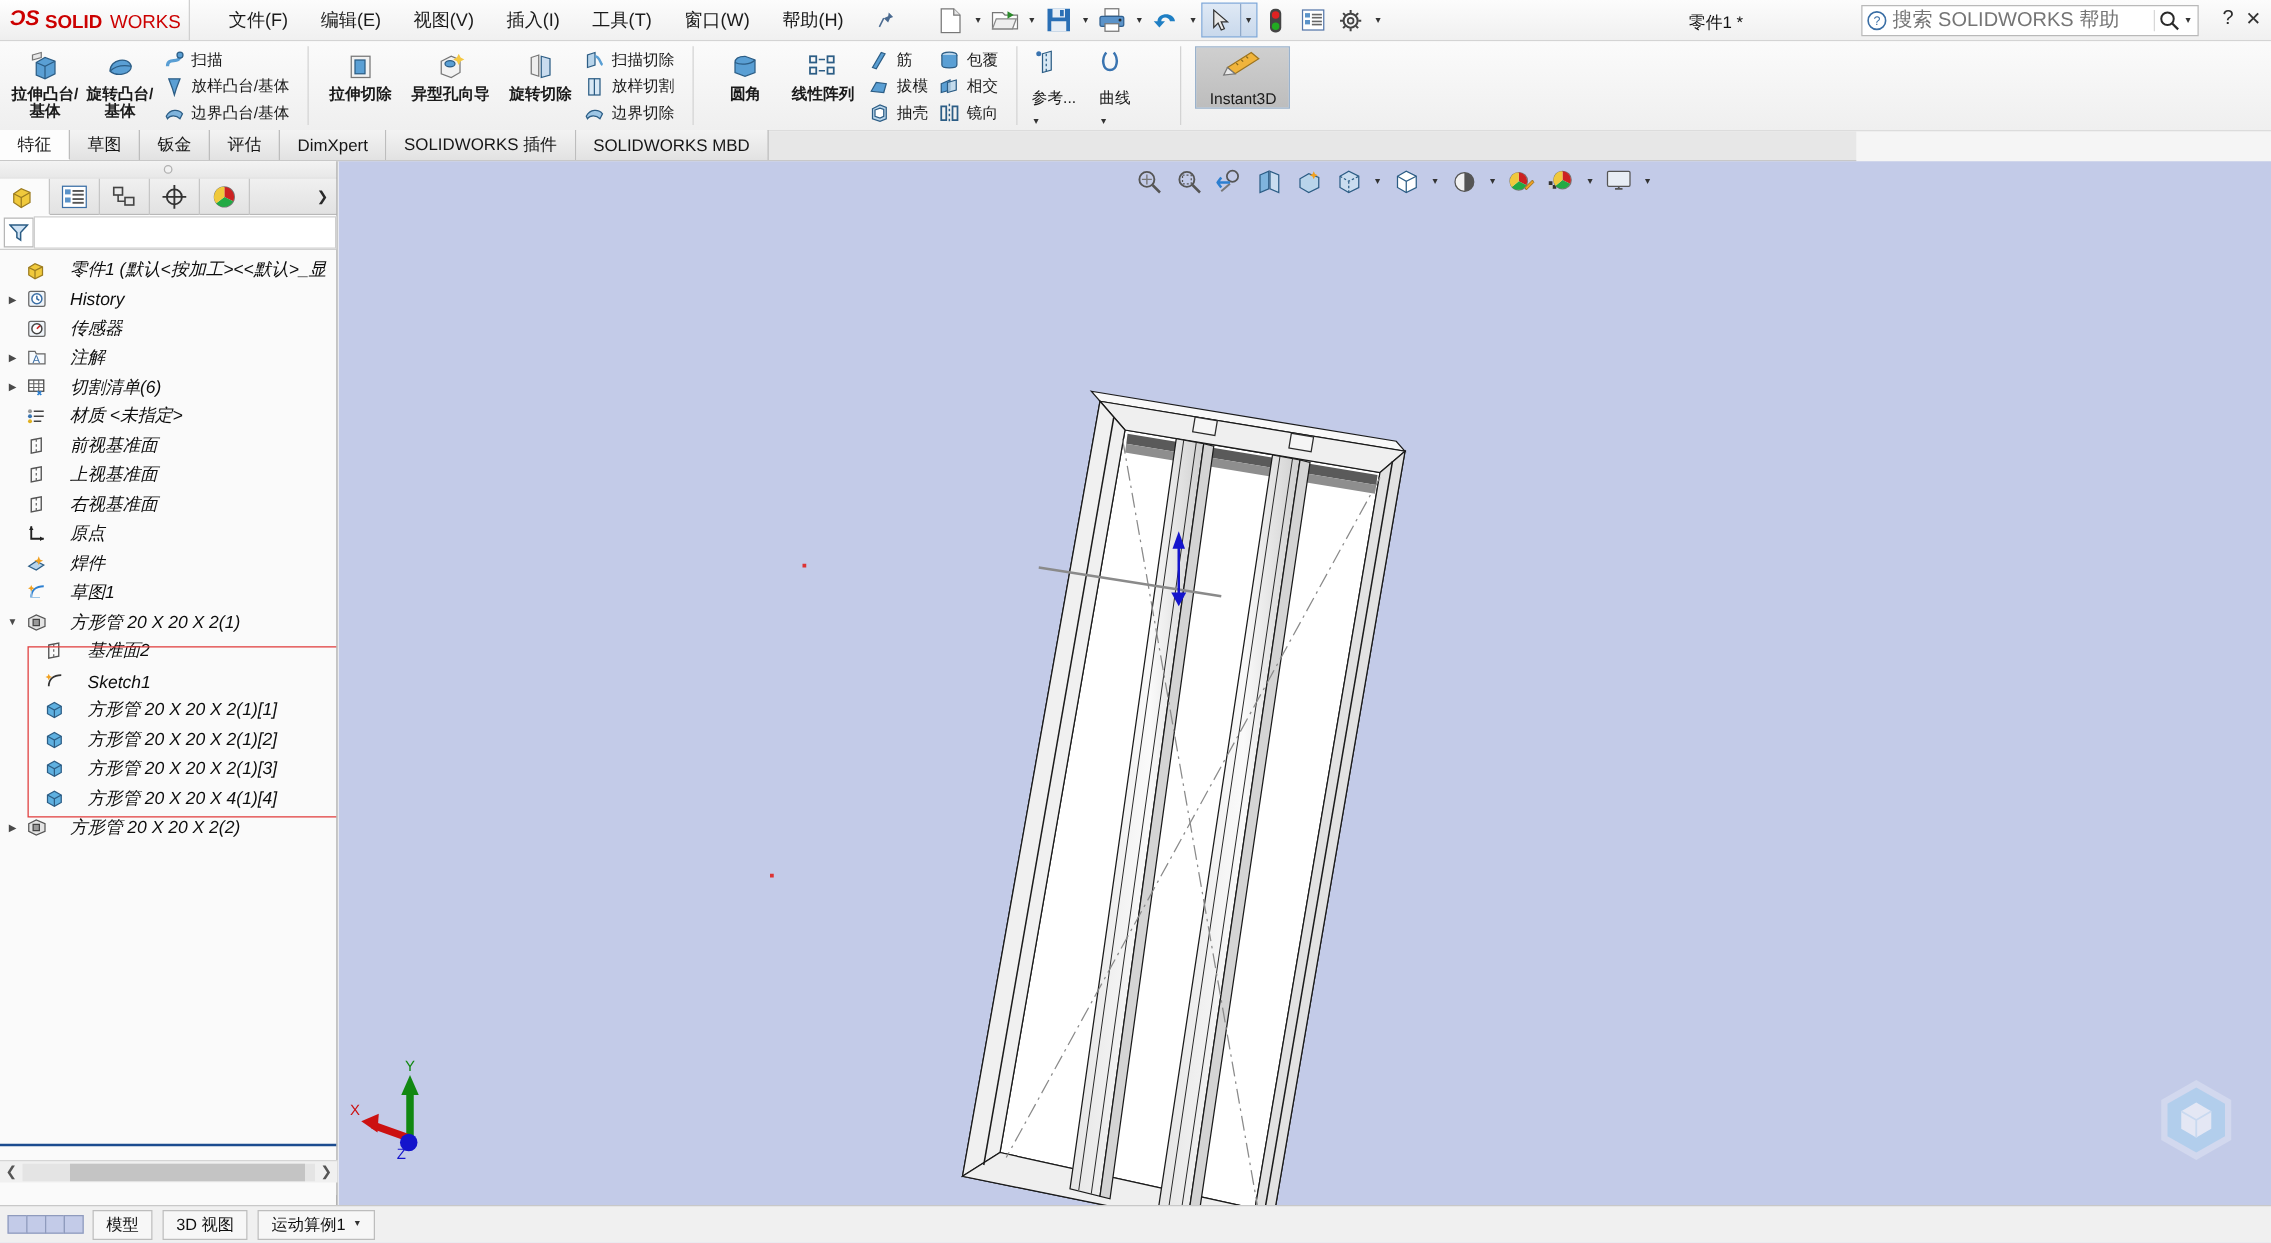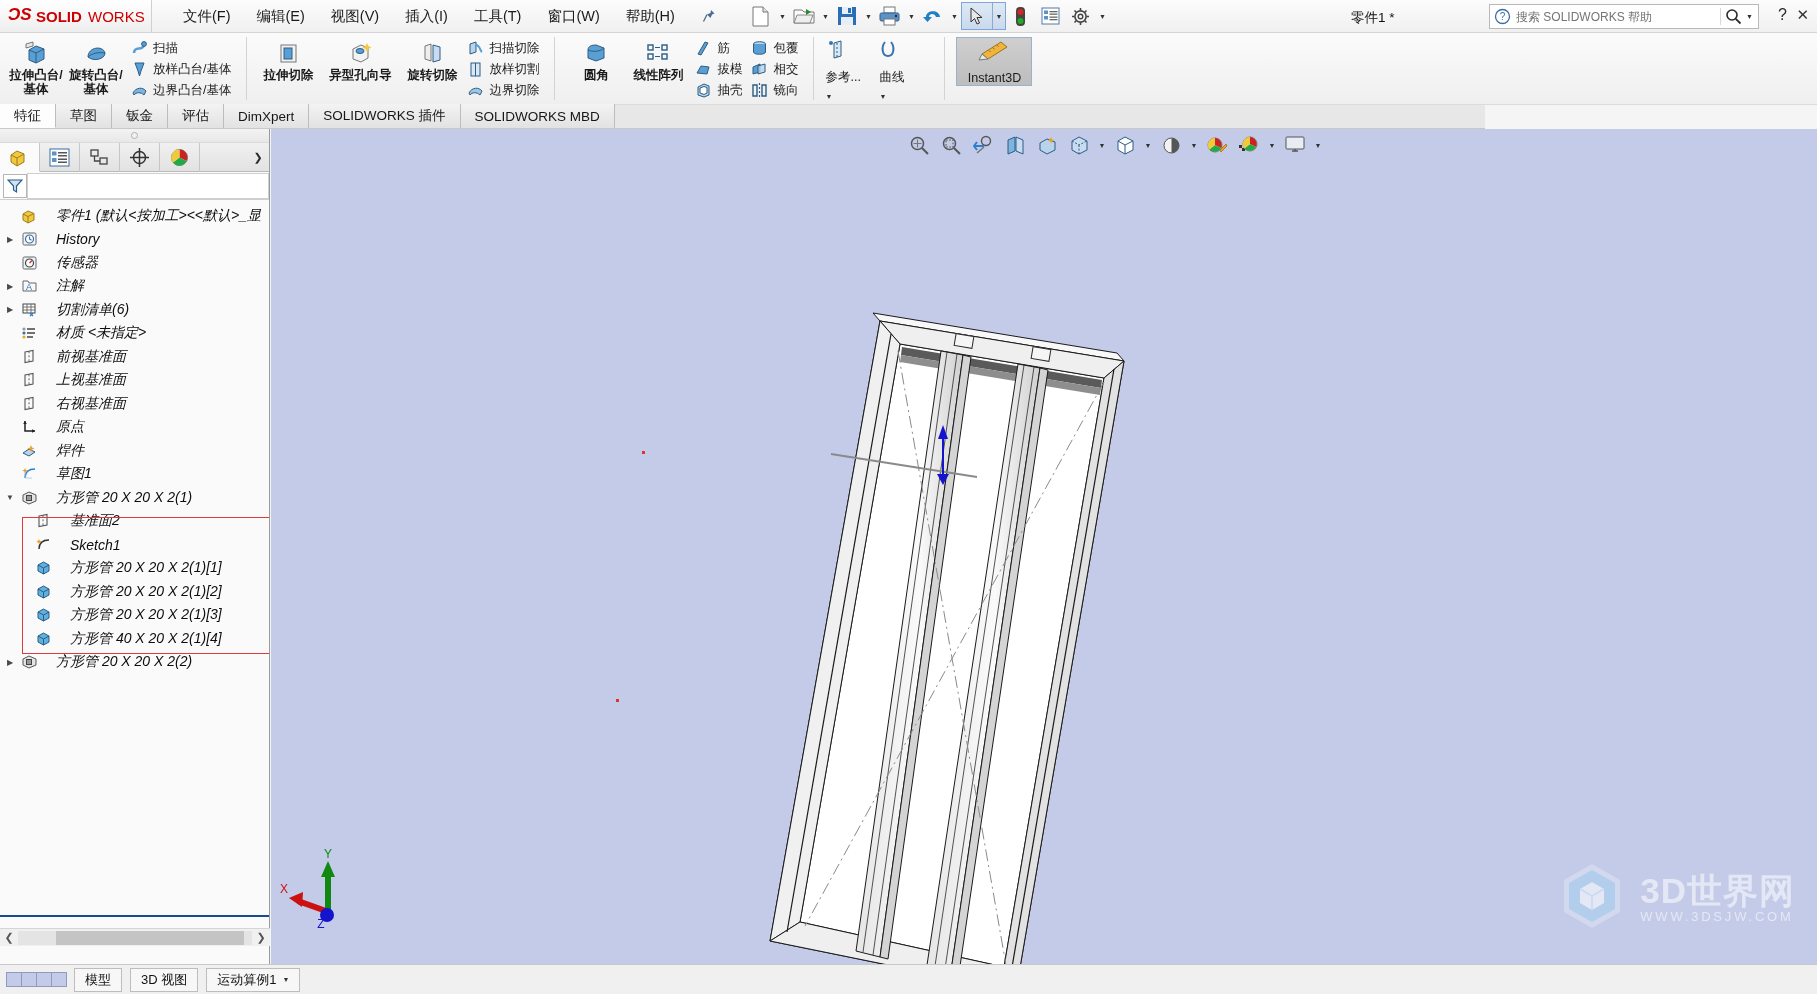--- a/index.html
+++ b/index.html
@@ -63,21 +63,21 @@
     position: absolute; right: 58px; top: 4px;
     width: 270px; height: 25px;
     border: 1px solid #b9b9b9; background: #fff;
     display: flex; align-items: center;
   }
   .help-q {
     width: 24px; height: 23px; display:flex; align-items:center; justify-content:center;
   }
   .help-input {
     flex: 1; border: 0; outline: 0;
-    font-size: 12px; color: #be185d;
+    font-size: 16px; color: #be185d;
     font-family: "Liberation Sans", sans-serif;
     background: transparent; padding-left: 2px;
   }
   .help-mag { width: 26px; display:flex; align-items:center; justify-content:center; border-left:1px solid #d8d8d8;}
   .help-caret { width: 12px; font-size: 7px; color:#333; display:flex; align-items:center;}
   .help-qmark {
     position: absolute; right: 30px; top: 6px;
     font-size: 16px; color: #2a2a2a;
   }
   .win-x { position:absolute; right: 8px; top: 6px; font-size: 15px; color:#333; }
@@ -914,21 +914,21 @@
         </div>
         <div class="tlbl">方形管 20 X 20 X 2(1)[3]</div>
       </div>
       <div class="trow" style="padding-left:32px;">
         <div class="tico">
           <svg width="17" height="16" viewBox="0 0 17 16">
               <path d="M3 5 L8.5 2 L14 5 L14 11 L8.5 14 L3 11z" fill="#5fb0e0" stroke="#2c5d85"></path>
               <path d="M3 5 L8.5 8 L14 5 M8.5 8 L8.5 14" fill="none" stroke="#2c5d85"></path>
             </svg>
         </div>
-        <div class="tlbl">方形管 40 X 20 X 2(1)[4]</div>
+        <div class="tlbl">方形管 20 X 20 X 4(1)[4]</div>
       </div>
 
       <div class="trow">
         <div class="twist">▶</div>
         <div class="tico">
           <svg width="17" height="16" viewBox="0 0 17 16">
               <path d="M2 5 L8 2 L15 5 L15 11 L8 14 L2 11z" fill="#e4e4e4" stroke="#555"></path>
               <rect x="5.5" y="5.5" width="5" height="5" fill="#9a9a9a" stroke="#444"></rect>
             </svg>
         </div>
@@ -1115,24 +1115,20 @@
       </svg>
     </div>
 
     <div class="watermark">
       <svg width="76" height="76" viewBox="0 0 76 76">
         <path d="M38 4 L66 20 L66 52 L38 68 L10 52 L10 20z" fill="#ffffff" fill-opacity="0.45"></path>
         <path d="M38 10 L61 23 L61 49 L38 62 L15 49 L15 23z" fill="#7fc4ee" fill-opacity="0.6"></path>
         <path d="M38 22 L50 29 L50 43 L38 50 L26 43 L26 29z" fill="#ffffff"></path>
         <path d="M26 29 L38 36 L50 29 M38 36 L38 50" fill="none" stroke="#cfe6f7" stroke-width="1.5"></path>
       </svg>
-      <div class="wm-text">
-        <div class="wm-main">3D世界网</div>
-        <div class="wm-sub">WWW.3DSJW.COM</div>
-      </div>
     </div>
   </div>
 
   <div class="statusbar">
     <div class="sb-swatches">
       <div class="sb-sw"></div>
       <div class="sb-sw"></div>
       <div class="sb-sw"></div>
       <div class="sb-sw"></div>
     </div>

